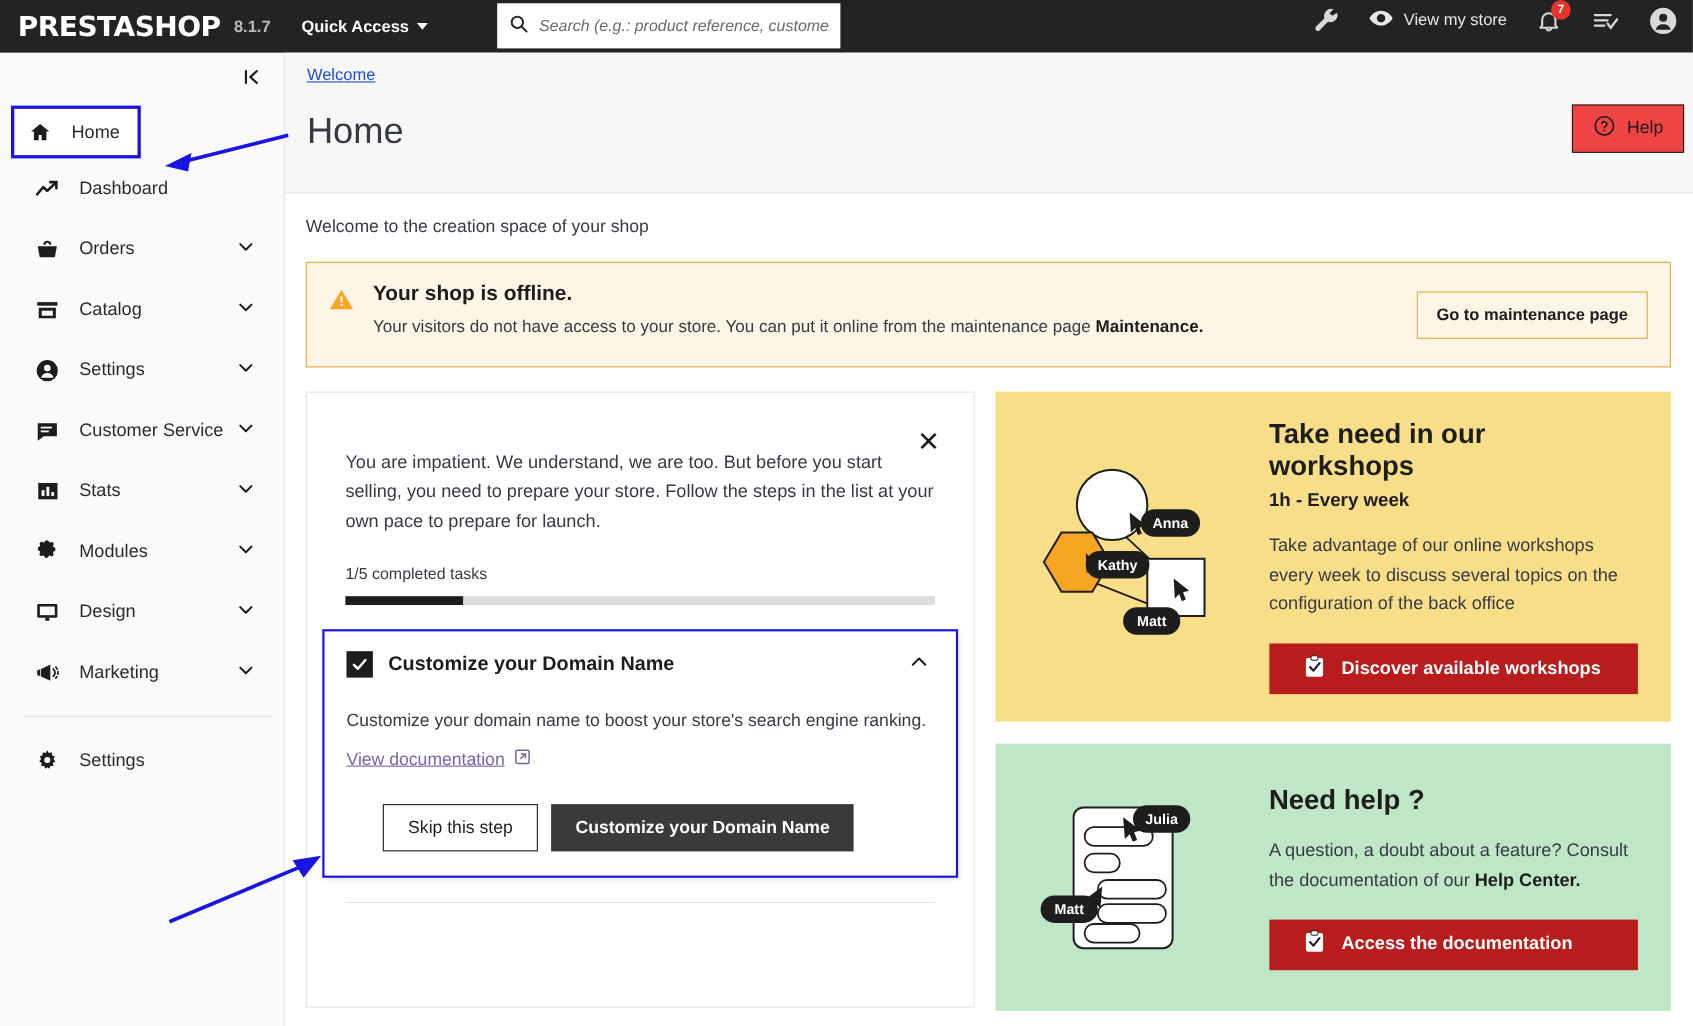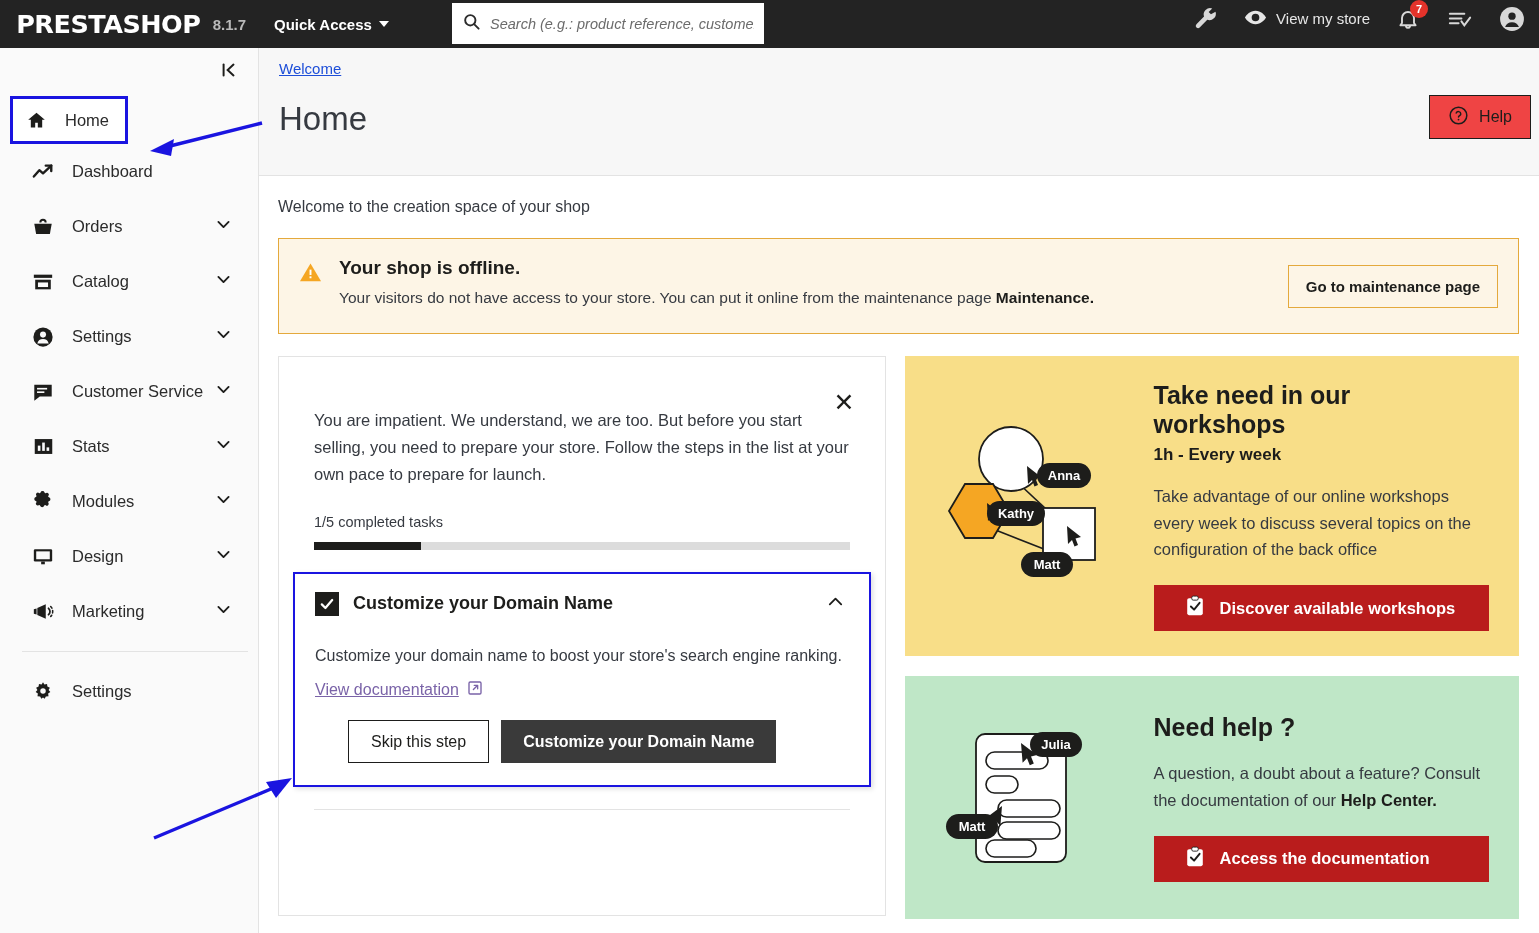--- a/index.html
+++ b/index.html
@@ -145,21 +145,21 @@
     width: 24px; height: 24px; background: #1d1d1b;
     display: flex; align-items: center; justify-content: center; flex: 0 0 24px;
   }
   .step-title { font-size: 18px; font-weight: bold; color: #1d1d1b; }
   .step-chev { position: absolute; right: 4px; color: #1d1d1b; cursor: pointer;}
   .step-desc { font-size: 16px; color: #363a41; line-height: 1.6; margin-top: 27px; }
   .doc-link {
     display: inline-flex; align-items: center; gap: 8px; margin-top: 12px;
     color: #7a63a8; font-size: 16px; text-decoration: underline; cursor: pointer;
   }
-  .step-btns { display: flex; gap: 12px; margin-top: 20px; padding-left: 33px; }
+  .step-btns { display: flex; gap: 12px; margin-top: 30px; padding-left: 33px; }
   .btn-outline {
     border: 1px solid #1d1d1b; background: #fff; height: 43px;
     padding: 0 22px; font-size: 16px; color: #1d1d1b; cursor: pointer;
     font-family: "Liberation Sans", sans-serif;
   }
   .btn-dark {
     border: none; background: #3a3a3a; color: #fff; height: 43px;
     padding: 0 22px; font-size: 16px; font-weight: bold; cursor: pointer;
     font-family: "Liberation Sans", sans-serif;
   }

